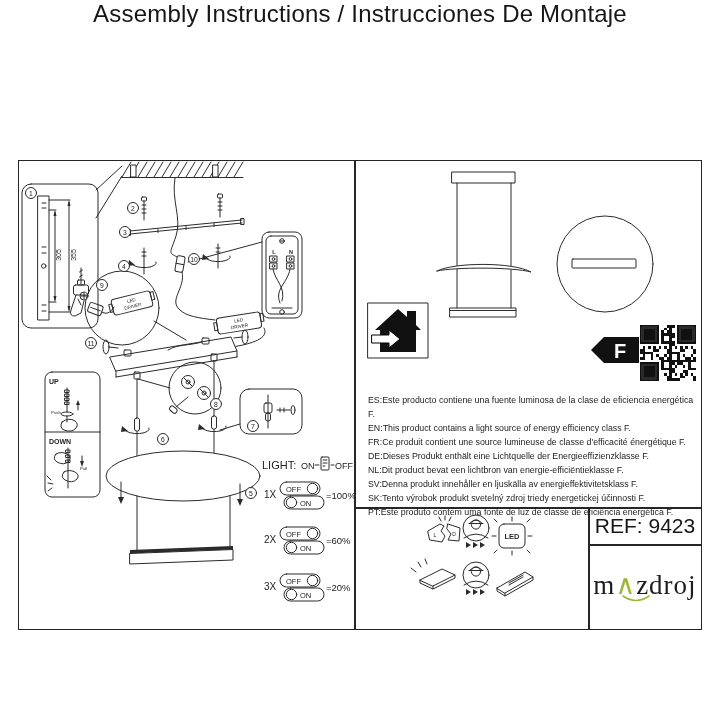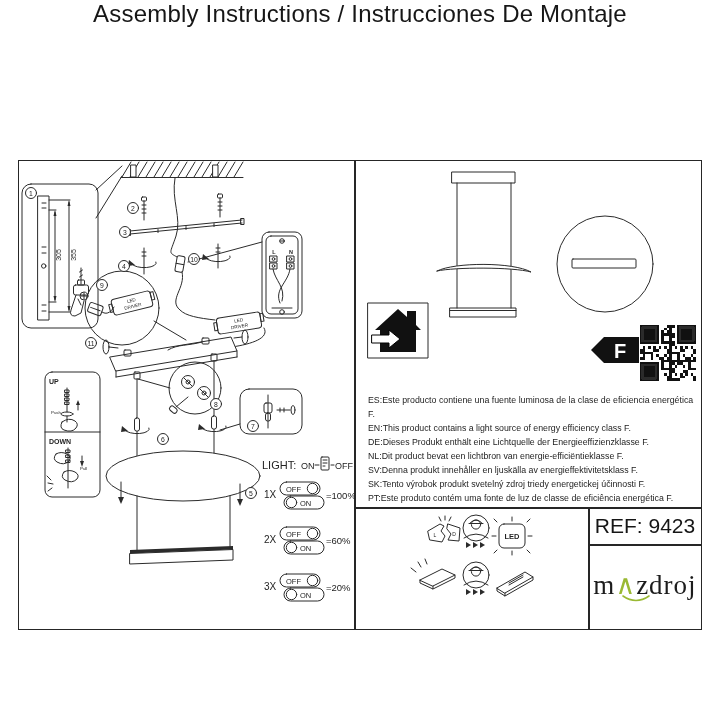--- a/index.html
+++ b/index.html
@@ -542,20 +542,21 @@
       <rect x="15" y="1" width="5" height="5" fill="#fff" stroke="none"></rect>
       <rect x="16" y="2" width="3" height="3" class="qb"></rect>
       <rect x="0" y="14" width="7" height="7" class="qb"></rect>
       <rect x="1" y="15" width="5" height="5" fill="#fff" stroke="none"></rect>
       <rect x="2" y="16" width="3" height="3" class="qb"></rect>
     </svg>
 
   <div class="abs langs">
     <div>ES:Este producto contiene una fuente luminosa de la clase de eficiencia energética F.</div>
     <div>EN:This product contains a light source of energy efficiency class F.</div>
+    <div>FR:Ce produit contient une source lumineuse de classe d'efficacité énergétique F.</div>
     <div>DE:Dieses Produkt enthält eine Lichtquelle der Energieeffizienzklasse F.</div>
     <div>NL:Dit product bevat een lichtbron van energie-efficiëntieklasse F.</div>
     <div>SV:Denna produkt innehåller en ljuskälla av energieffektivitetsklass F.</div>
     <div>SK:Tento výrobok produkt svetelný zdroj triedy energetickej účinnosti F.</div>
     <div>PT:Este produto contém uma fonte de luz de classe de eficiência energética F.</div>
   </div>
 
   <svg id="icons-svg" class="abs" style="left:356px;top:509px;" width="232" height="120" viewBox="0 0 232 120">
     <g>
       <path d="M72,22 L84,15 L88,17 L85,22 L89,27 L86,33 L74,31 Z"></path>

